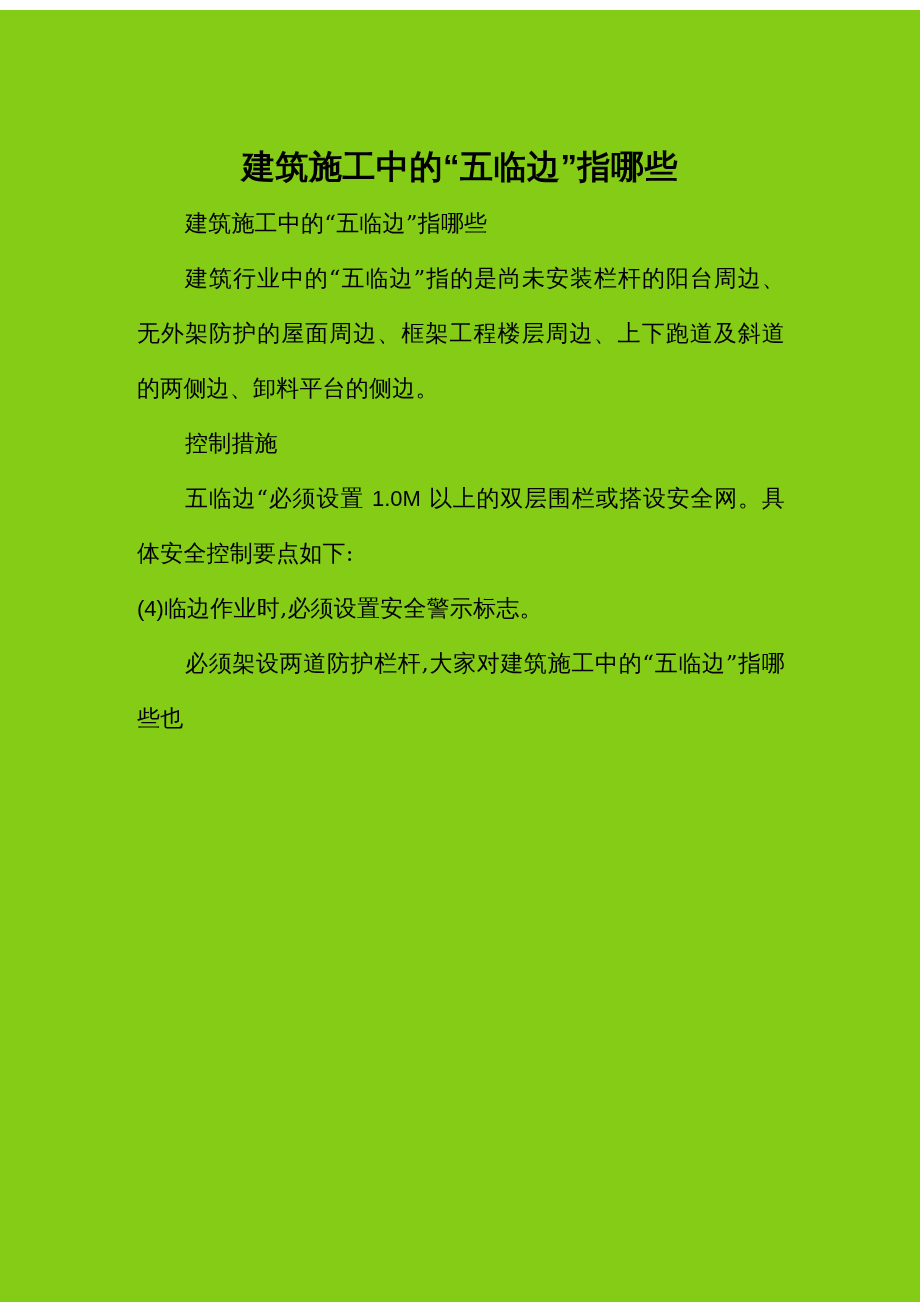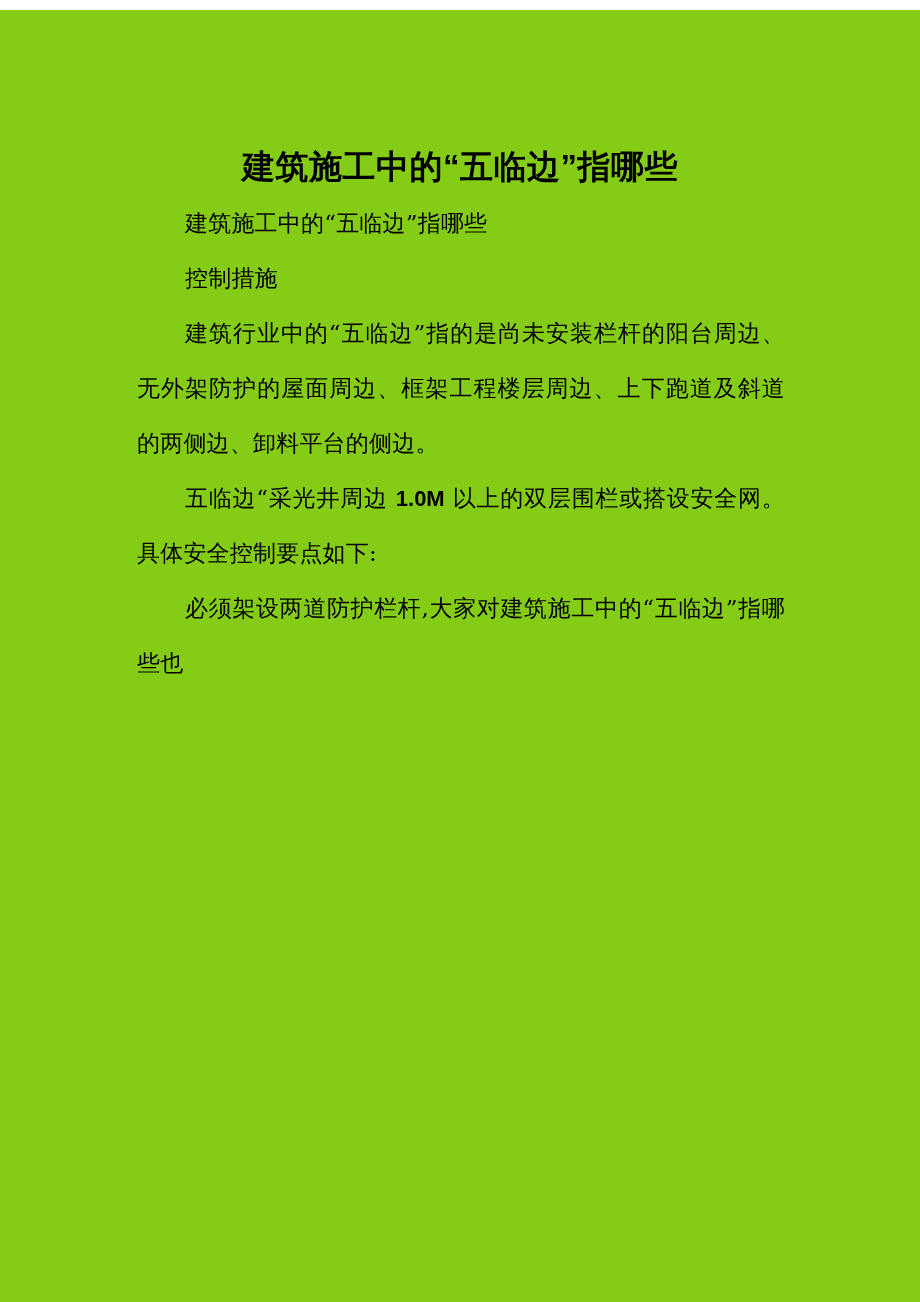--- a/index.html
+++ b/index.html
@@ -68,31 +68,31 @@
   
   .para.noindent {
     text-indent: 0;
   }
 
   
   .latin {
     font-family: "Liberation Sans", "DejaVu Sans", sans-serif;
     font-size: 22px;
     letter-spacing: 0;
-    font-weight: bold;
   }
 </style>
 </head>
 <body>
 
 <div class="page">
 
   <h1 class="doc-title">建筑施工中的“五临边”指哪些</h1>
 
   <div class="body-block">
       <p class="para indent">建筑施工中的“五临边”指哪些</p>
+      <p class="para indent">建筑行业中的“五临边”指的是尚未安装栏杆的阳台周边、无外架防护的屋面周边、框架工程楼层周边、上下跑道及斜道的两侧边、卸料平台的侧边。</p>
       <p class="para indent">控制措施</p>
-      <p class="para indent">建筑行业中的“五临边”指的是尚未安装栏杆的阳台周边、无外架防护的屋面周边、框架工程楼层周边、上下跑道及斜道的两侧边、卸料平台的侧边。</p>
-      <p class="para indent"><span>五临边“采光井周边 </span><span class="latin">1.0M</span><span> 以上的双层围栏或搭设安全网。具体安全控制要点如下:</span></p>
+      <p class="para indent"><span>五临边“必须设置 </span><span class="latin">1.0M</span><span> 以上的双层围栏或搭设安全网。具体安全控制要点如下:</span></p>
+      <p class="para noindent"><span class="latin">(4)</span><span>临边作业时,必须设置安全警示标志。</span></p>
       <p class="para indent">必须架设两道防护栏杆,大家对建筑施工中的“五临边”指哪些也</p>
     </div>
 
 </div>
 
 </body></html>

